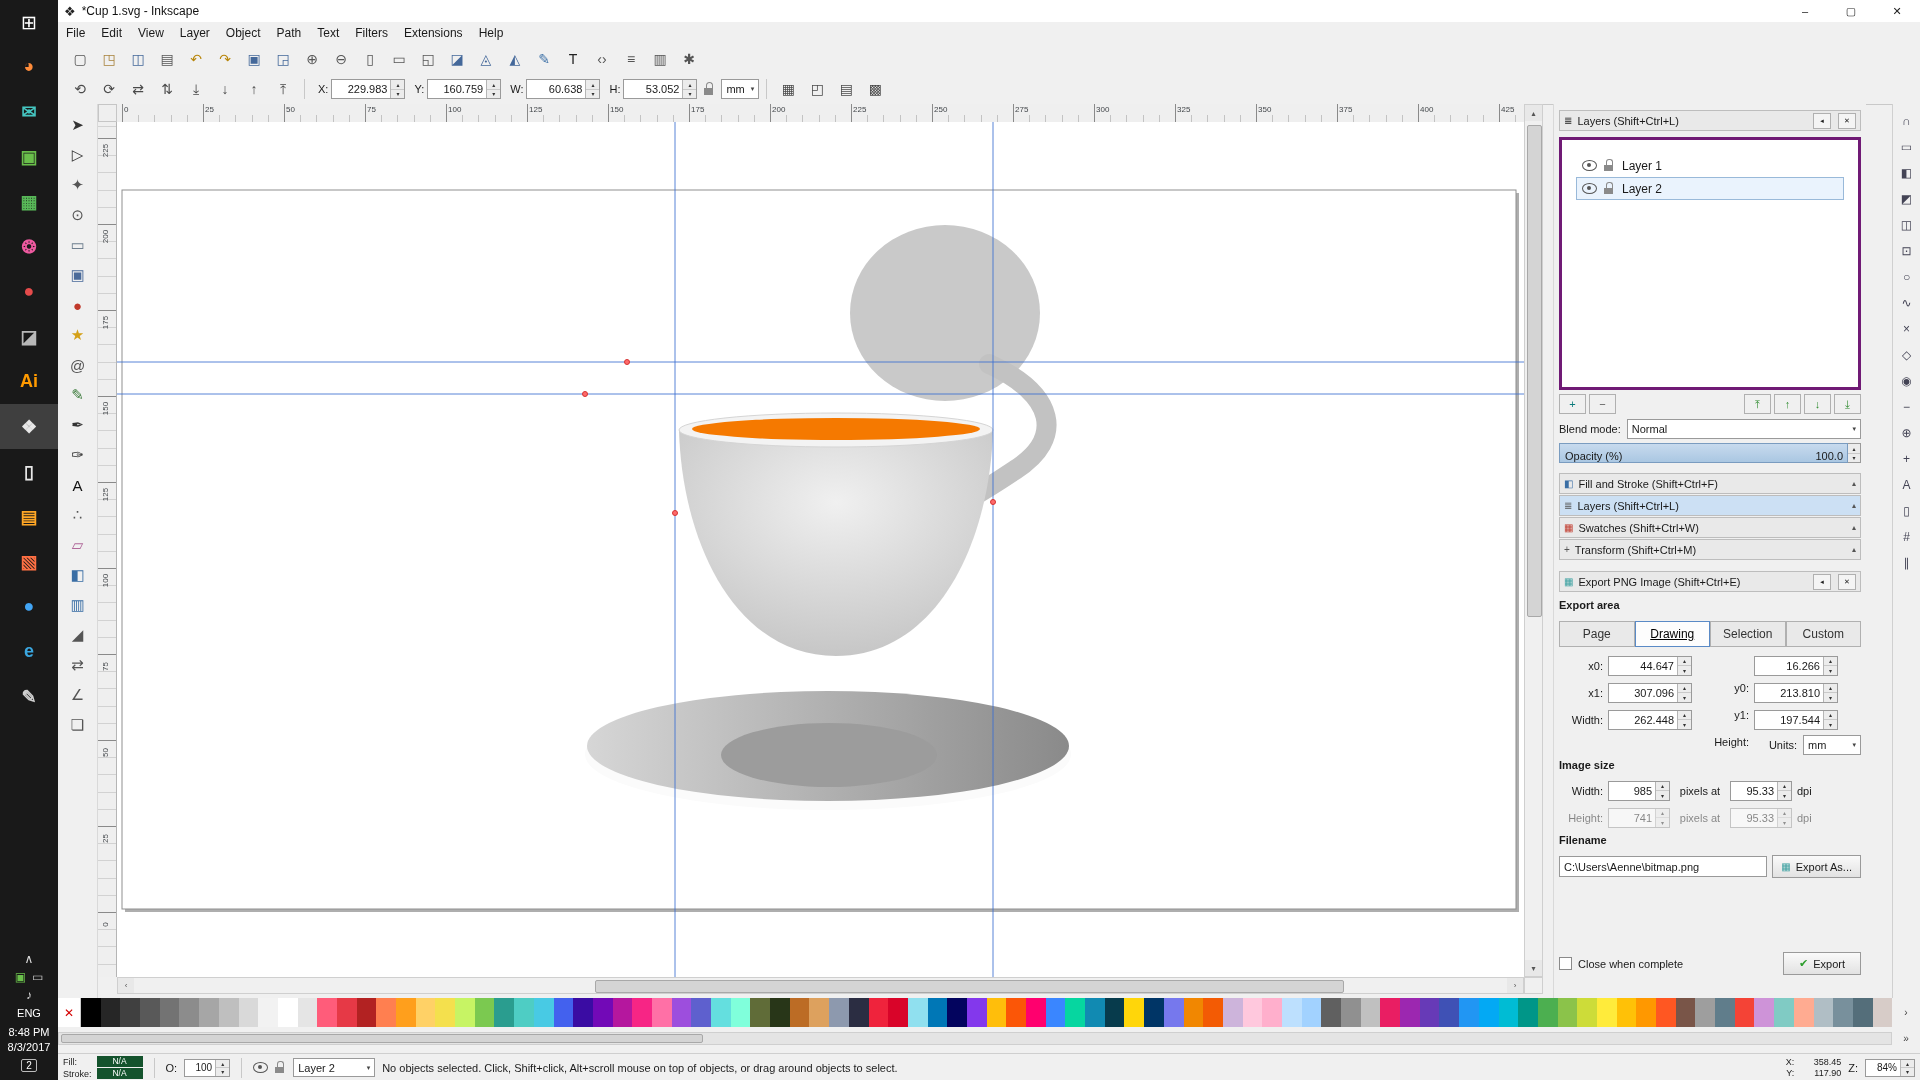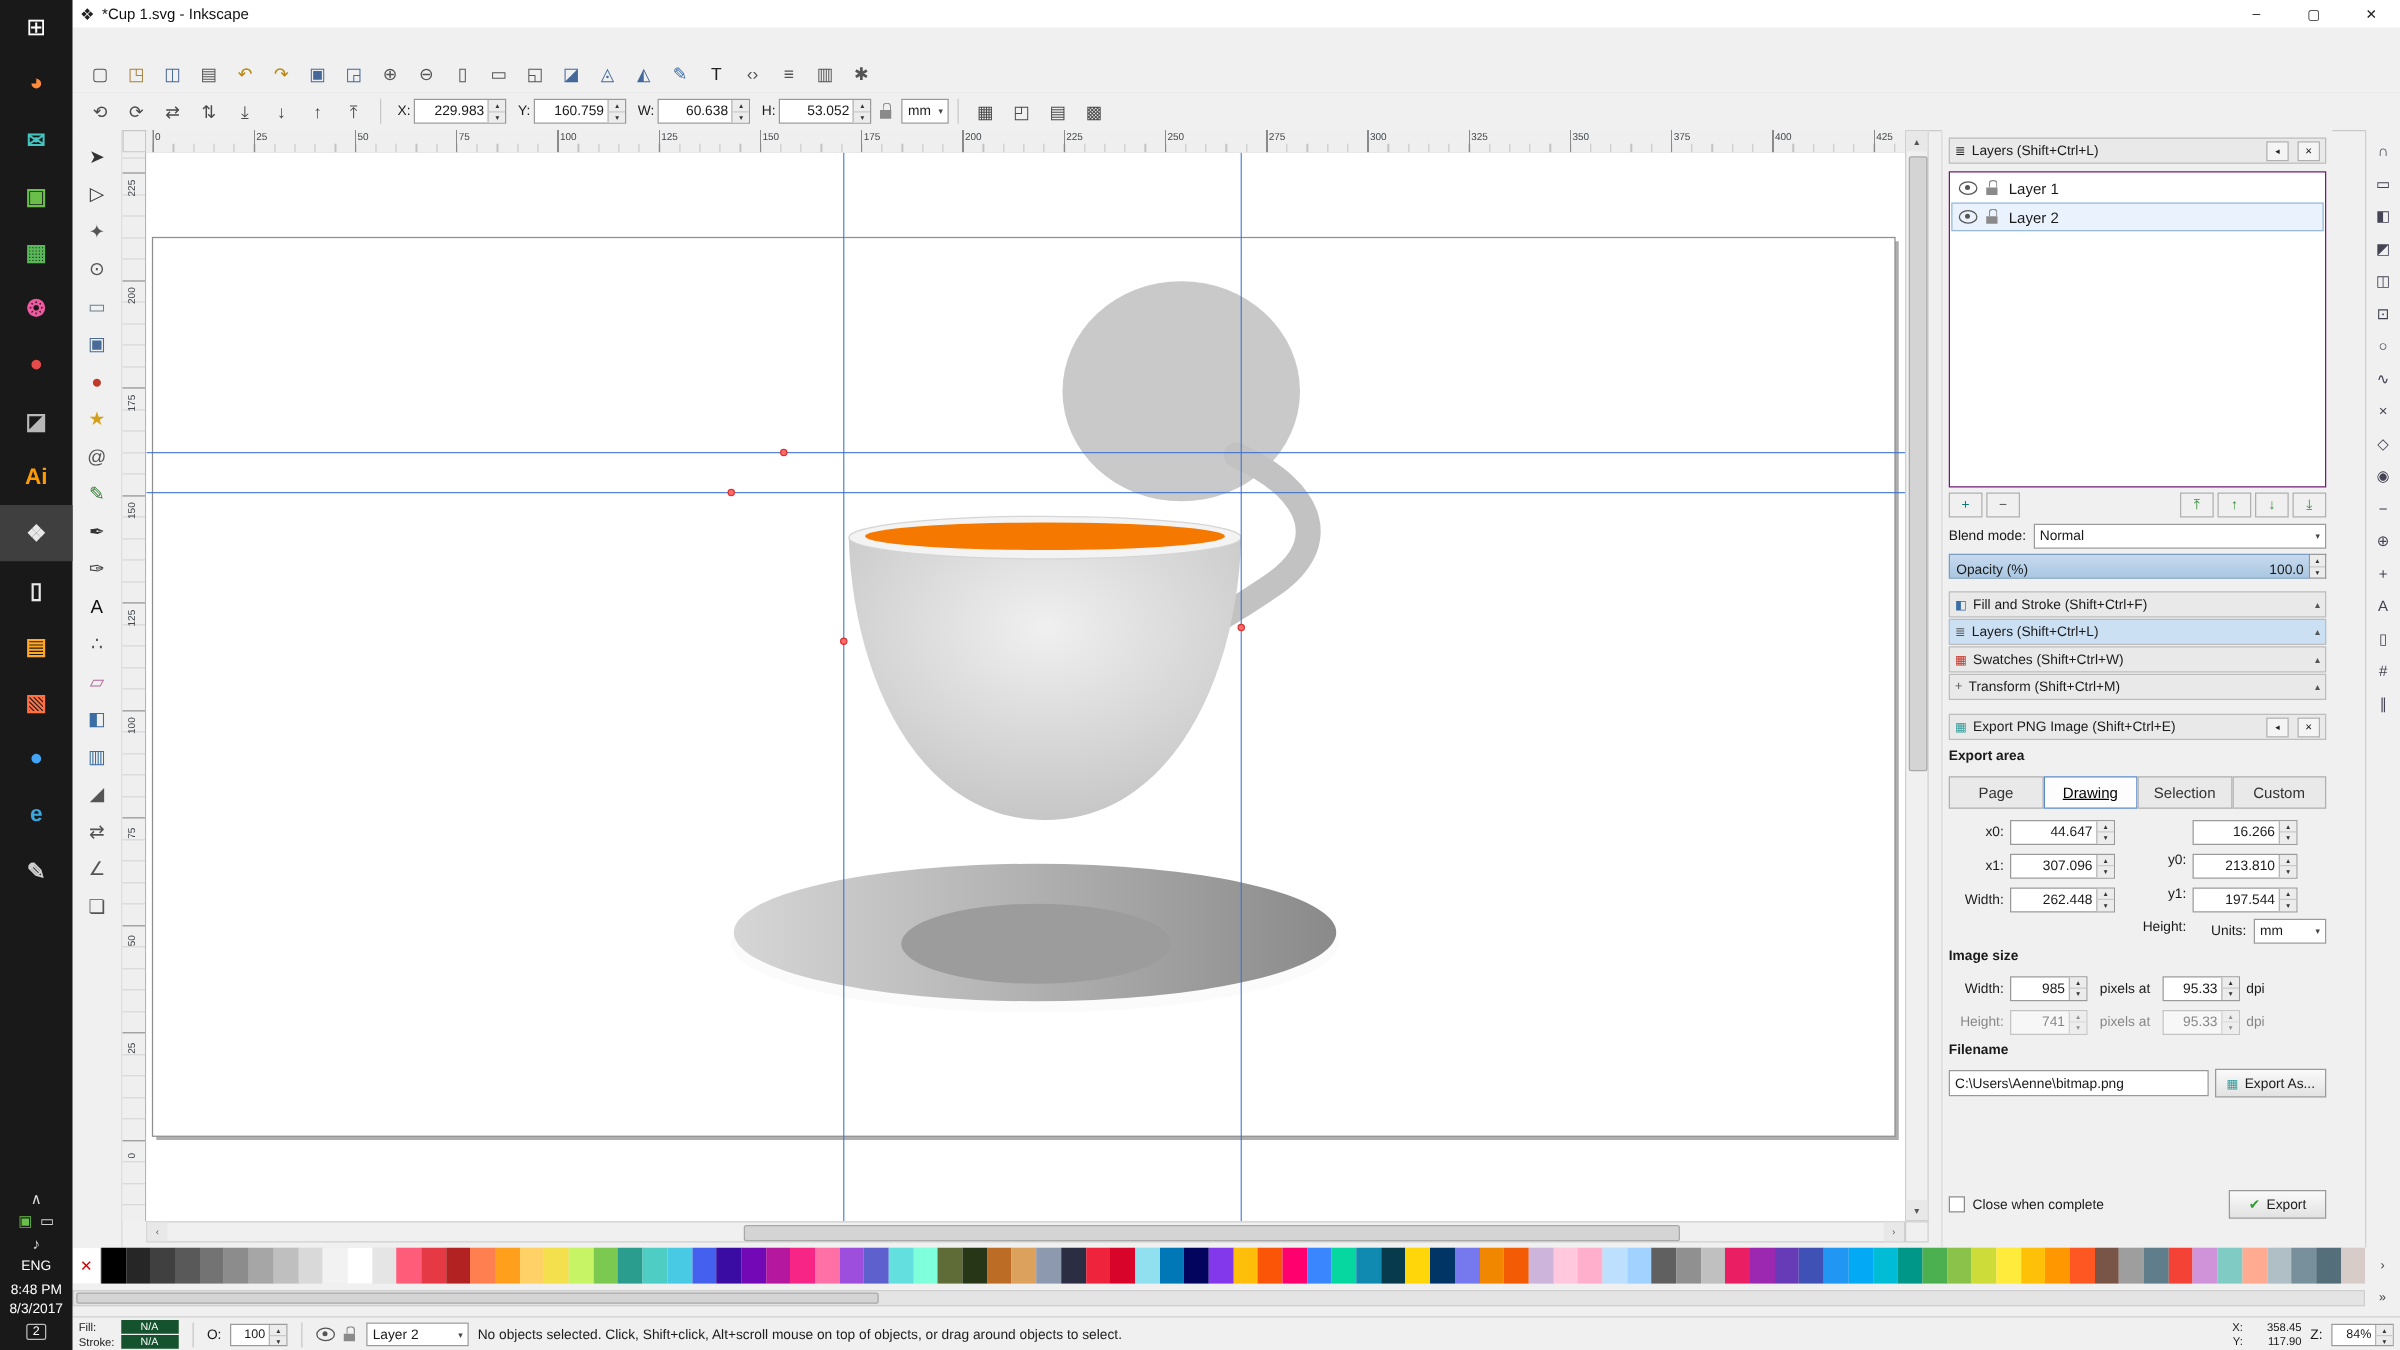--- a/index.html
+++ b/index.html
@@ -61,21 +61,21 @@
   .sb-arrow{position:absolute;display:flex;align-items:center;justify-content:center;font-size:8px;color:#555;background:#e8e8e8;}
   .sb-thumb{position:absolute;background:#d4d4d4;border:1px solid #a8a8a8;border-radius:2px;}
   
   #dock{position:absolute;left:1553px;top:104px;width:313px;height:894px;background:#f0f0f0;border-left:1px solid #d9d9d9;box-sizing:border-box;}
   .dock-abs{position:absolute;left:5px;right:5px;}
   .panel-header{height:21px;display:flex;align-items:center;background:#e9e9e9;border:1px solid #bdbdbd;font-size:11px;padding:0 4px;gap:5px;box-sizing:border-box;margin-bottom:1px;}
   .ph-icon{font-size:10px;}
   .ph-title{flex:1;white-space:nowrap;overflow:hidden;}
   .ph-btn{width:16px;height:14px;border:1px solid #b0b0b0;background:#f4f4f4;font-size:7px;display:flex;align-items:center;justify-content:center;margin-left:2px;}
   .ph-caret{font-size:8px;color:#555;}
-  #layers-list{background:#fff;border:1px solid #701a75;padding:1px;box-sizing:border-box;}
+  #layers-list{background:#fff;border:3px solid #701a75;padding:14px;box-sizing:border-box;}
   .layer-row{height:23px;display:flex;align-items:center;gap:7px;padding:0 5px;font-size:12px;border:1px solid transparent;box-sizing:border-box;}
   .icon-eye{width:13px;height:9px;border:1px solid #555;border-radius:50%;position:relative;flex:0 0 auto;}
   .icon-eye::after{content:"";position:absolute;left:3.5px;top:1.5px;width:4px;height:4px;border-radius:50%;background:#555;}
   .icon-lock{width:11px;height:13px;position:relative;flex:0 0 auto;}
   .icon-lock::before{content:"";position:absolute;left:2px;top:0;width:5px;height:5px;border:1.5px solid #8a8a8a;border-bottom:none;border-radius:3px 3px 0 0;}
   .icon-lock::after{content:"";position:absolute;left:0;bottom:1px;width:9px;height:6px;background:#8a8a8a;}
   .mini-btn{width:25px;height:18px;border:1px solid #b0b0b0;background:#f0f0f0;display:flex;align-items:center;justify-content:center;font-size:11px;}
   .exp-row{height:21px;display:flex;align-items:center;gap:5px;font-size:11px;margin-bottom:6px;}
   .exp-l{width:44px;text-align:right;flex:0 0 auto;}
   .exp-l2{width:52px;text-align:right;flex:0 0 auto;margin-top:44px;}
@@ -194,20 +194,33 @@
   <div id="titlebar">
     <span class="win-icon">❖</span>
     <span class="win-title">*Cup 1.svg - Inkscape</span>
     <div class="caption-btns">
       <div class="cap-btn">–</div>
       <div class="cap-btn">▢</div>
       <div class="cap-btn">✕</div>
     </div>
   </div>
 
+  <div id="menubar">
+
+  <div class="menu-item">File</div>
+      <div class="menu-item">Edit</div>
+      <div class="menu-item">View</div>
+      <div class="menu-item">Layer</div>
+      <div class="menu-item">Object</div>
+      <div class="menu-item">Path</div>
+      <div class="menu-item">Text</div>
+      <div class="menu-item">Filters</div>
+      <div class="menu-item">Extensions</div>
+      <div class="menu-item">Help</div>
+    </div>
 
   <div id="toolbar-main">
 
       <div class="icon-btn" style="color: rgb(85, 85, 85);">
         <span>▢</span>
       </div>
 
       <div class="icon-btn" style="color: rgb(168, 130, 60);">
         <span>◳</span>
       </div>

